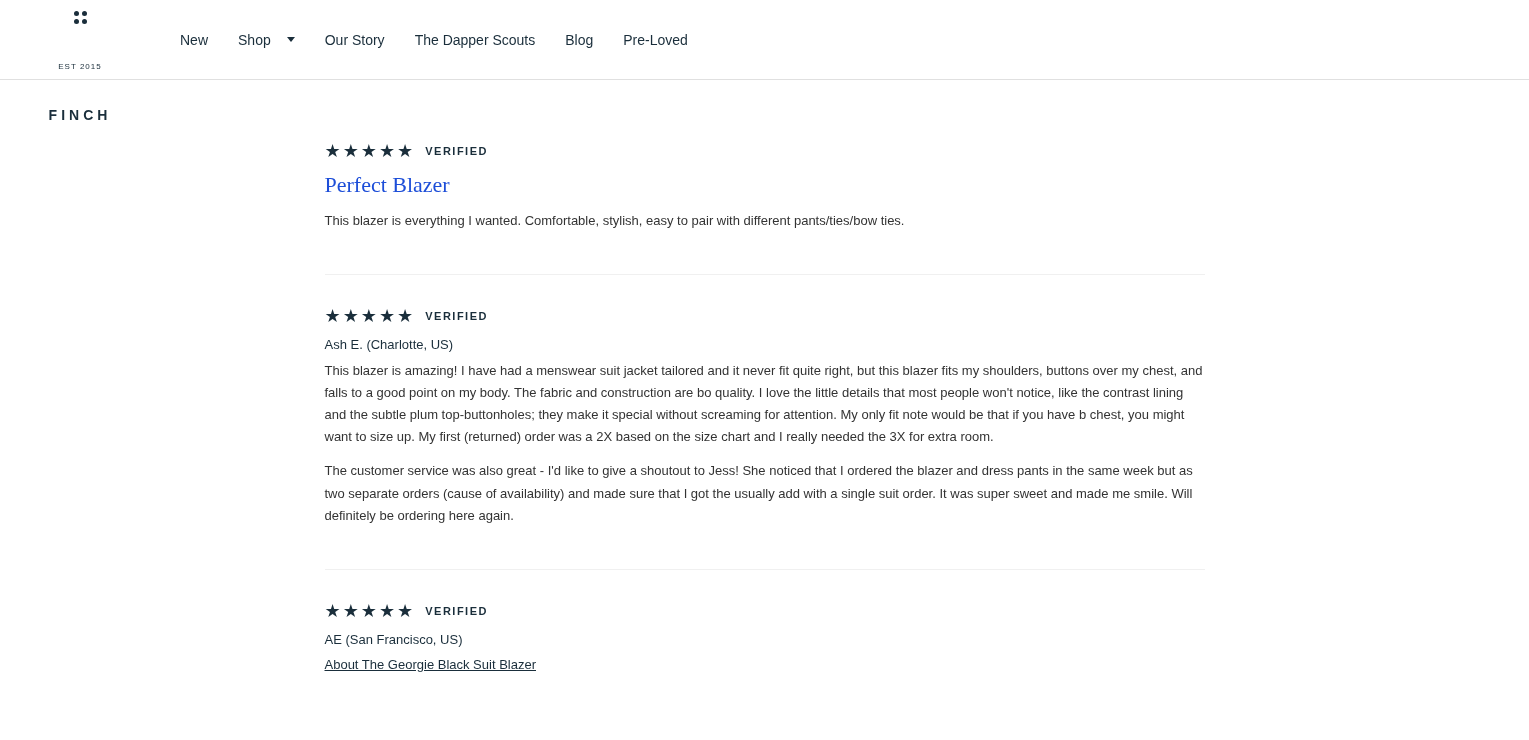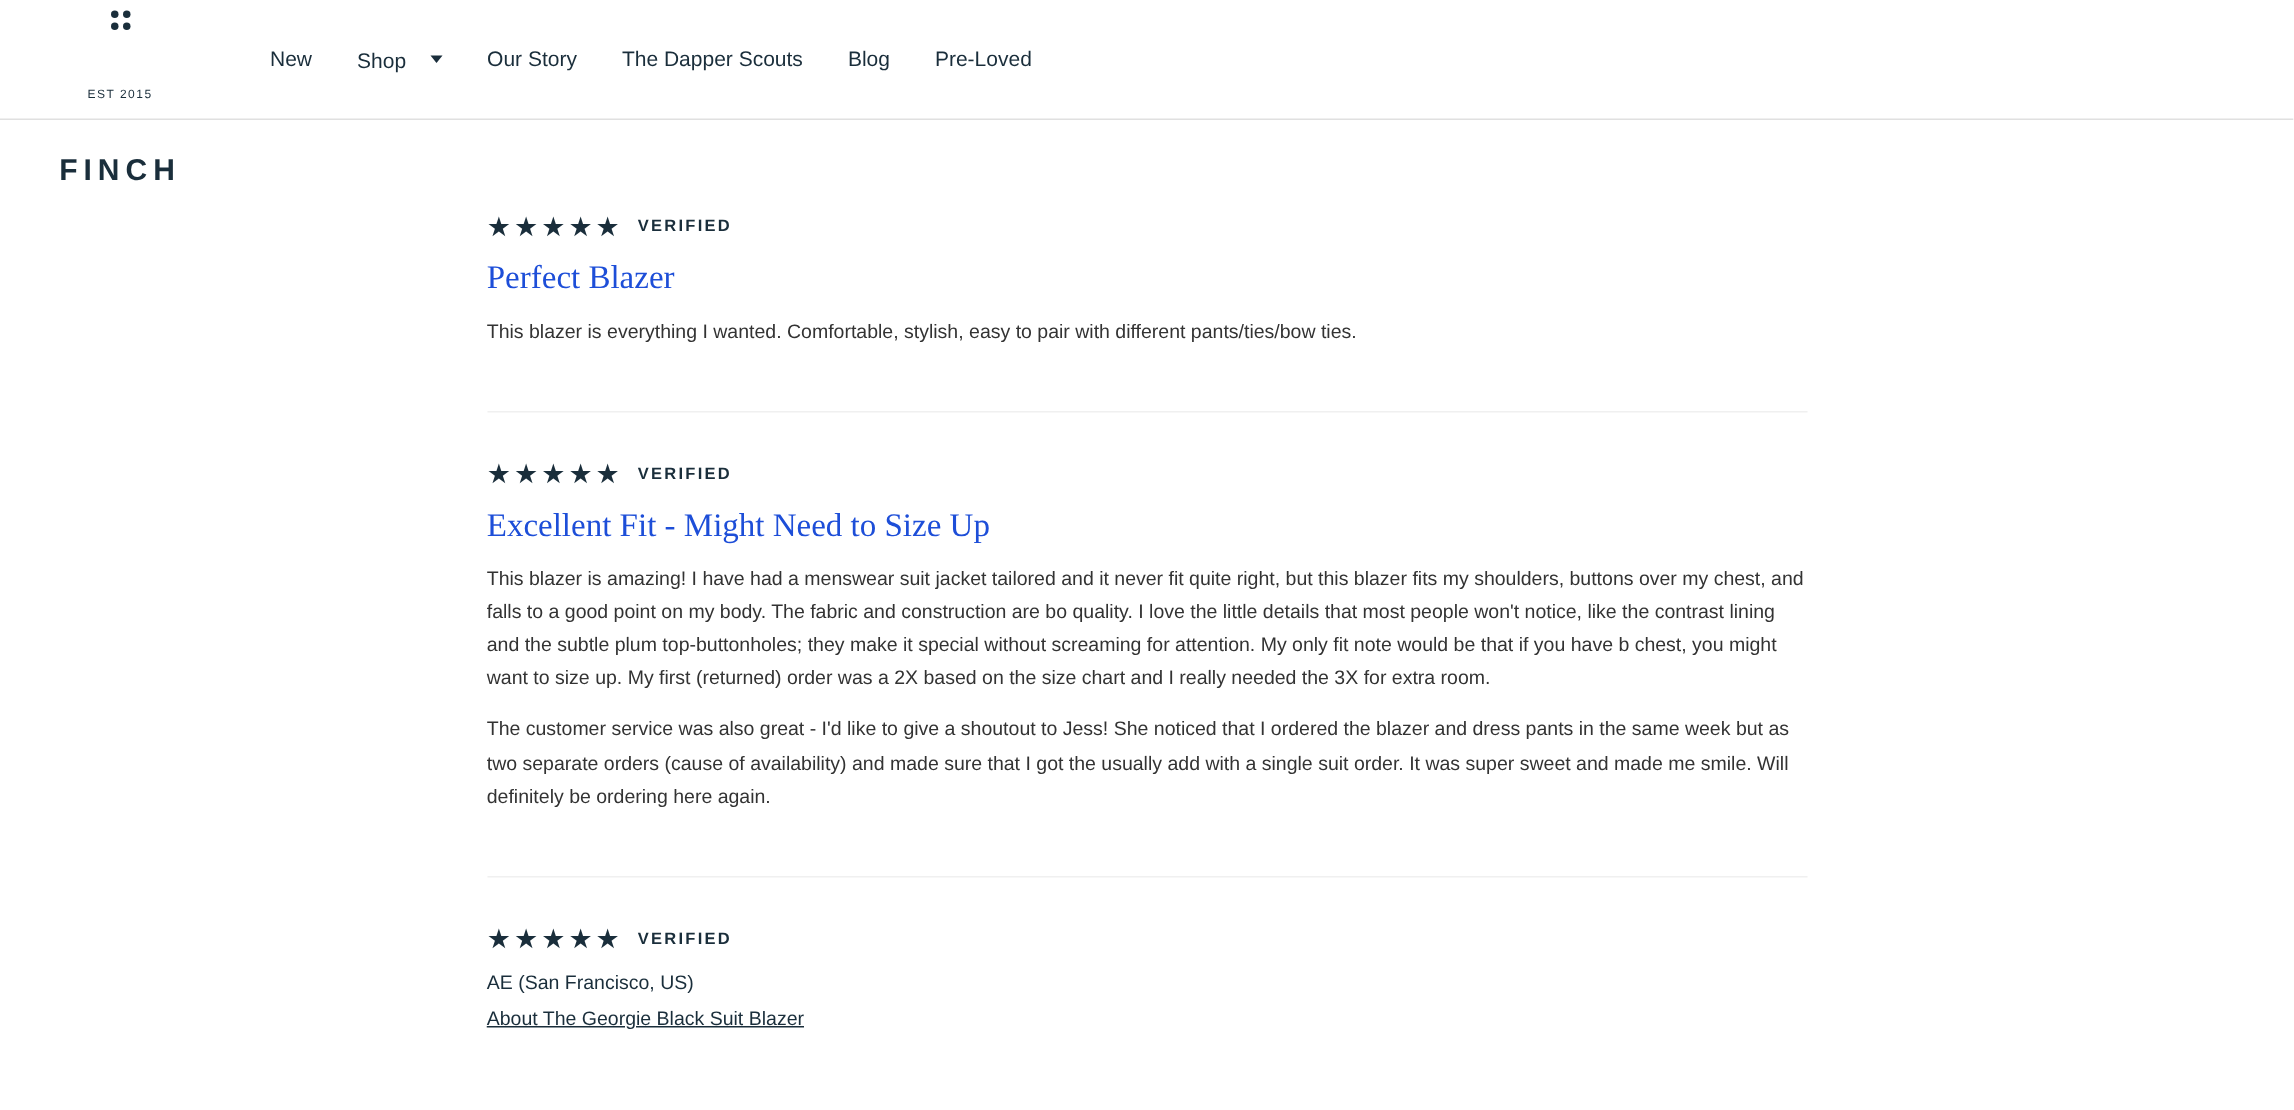--- a/index.html
+++ b/index.html
@@ -32,21 +32,21 @@
       position: relative;
       width: 80px;
       height: 70px;
       display: flex;
       flex-direction: column;
       align-items: center;
       justify-content: center;
       gap: 36px;
     }
     .logo-top { font-size: 14px; letter-spacing: 4px; font-weight: bold; font-family: Arial, sans-serif; color: #1a2e3b; }
-    .logo-bottom { font-size: 20px; letter-spacing: 4px; font-weight: bold; font-family: Arial, sans-serif; color: #1a2e3b; }
+    .logo-bottom { font-size: 14px; letter-spacing: 4px; font-weight: bold; font-family: Arial, sans-serif; color: #1a2e3b; }
     .logo-dots {
       display: grid;
       grid-template-columns: 1fr 1fr;
       gap: 3px;
       margin: 2px 0;
     }
     .logo-dot {
       width: 5px;
       height: 5px;
       background: #1a2e3b;
@@ -206,21 +206,21 @@
     <div class="stars-row">
       <div class="stars">
         <span class="star">★</span>
         <span class="star">★</span>
         <span class="star">★</span>
         <span class="star">★</span>
         <span class="star">★</span>
       </div>
       <span class="verified-badge">VERIFIED</span>
     </div>
-    <h2 class="review-title">Excellent Fit - Might Need to Size Up</h2>
+    <p class="reviewer-name">Ash E. (Charlotte, US)</p>
     <p class="review-body">This blazer is amazing! I have had a menswear suit jacket tailored and it never fit quite right, but this blazer fits my shoulders, buttons over my chest, and falls to a good point on my body. The fabric and construction are bo quality. I love the little details that most people won't notice, like the contrast lining and the subtle plum top-buttonholes; they make it special without screaming for attention. My only fit note would be that if you have b chest, you might want to size up. My first (returned) order was a 2X based on the size chart and I really needed the 3X for extra room.</p>
     <p class="review-body">The customer service was also great - I'd like to give a shoutout to Jess! She noticed that I ordered the blazer and dress pants in the same week but as two separate orders (cause of availability) and made sure that I got the usually add with a single suit order. It was super sweet and made me smile. Will definitely be ordering here again.</p>
   </div>
 
   <div class="review">
     <div class="stars-row">
       <div class="stars">
         <span class="star">★</span>
         <span class="star">★</span>
         <span class="star">★</span>

